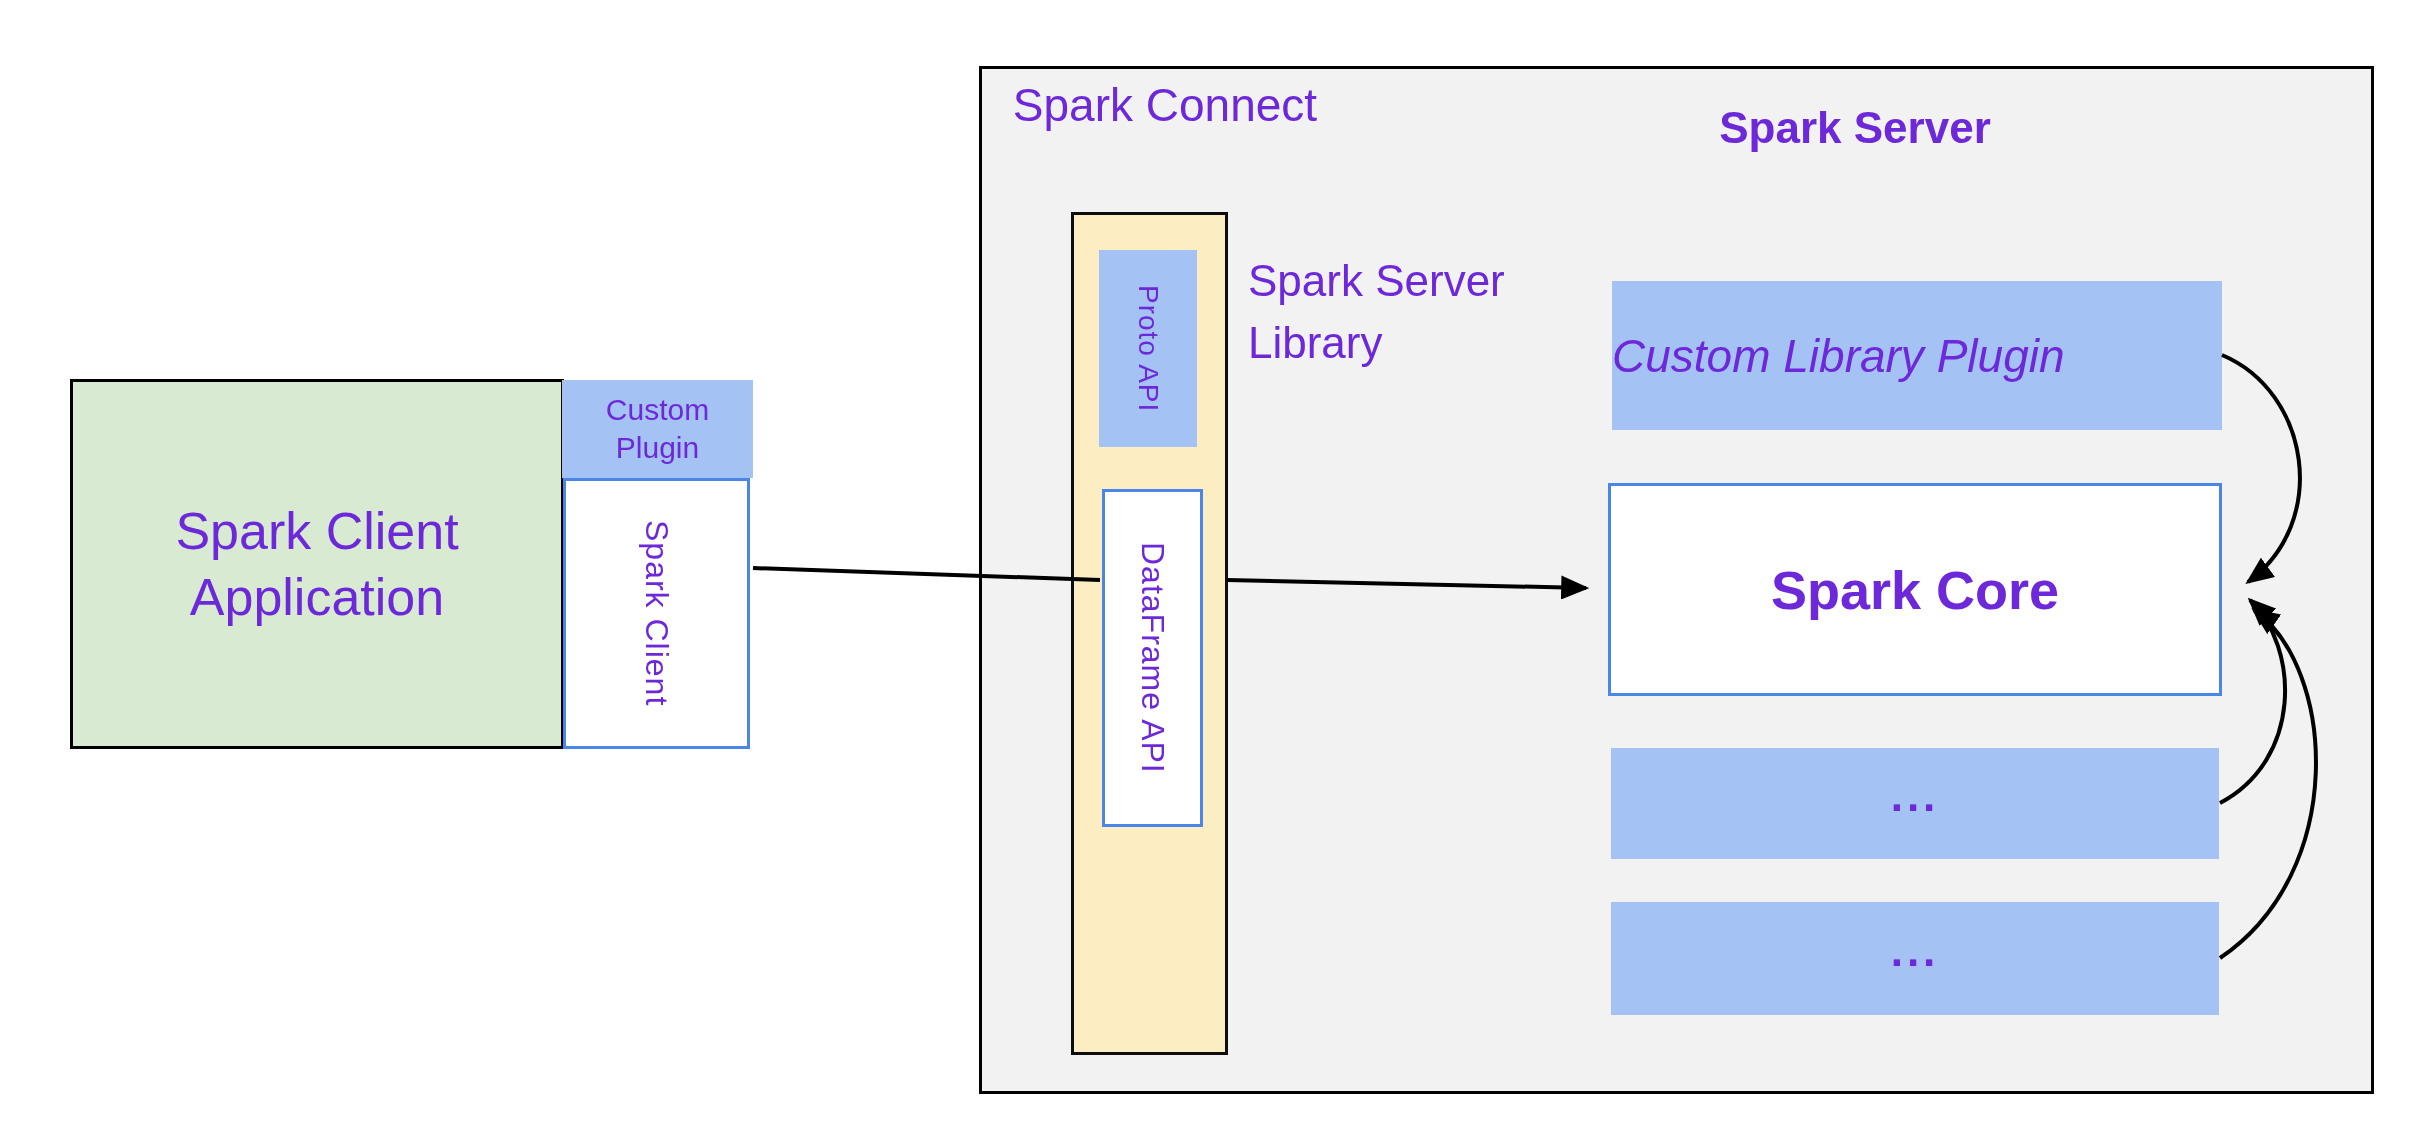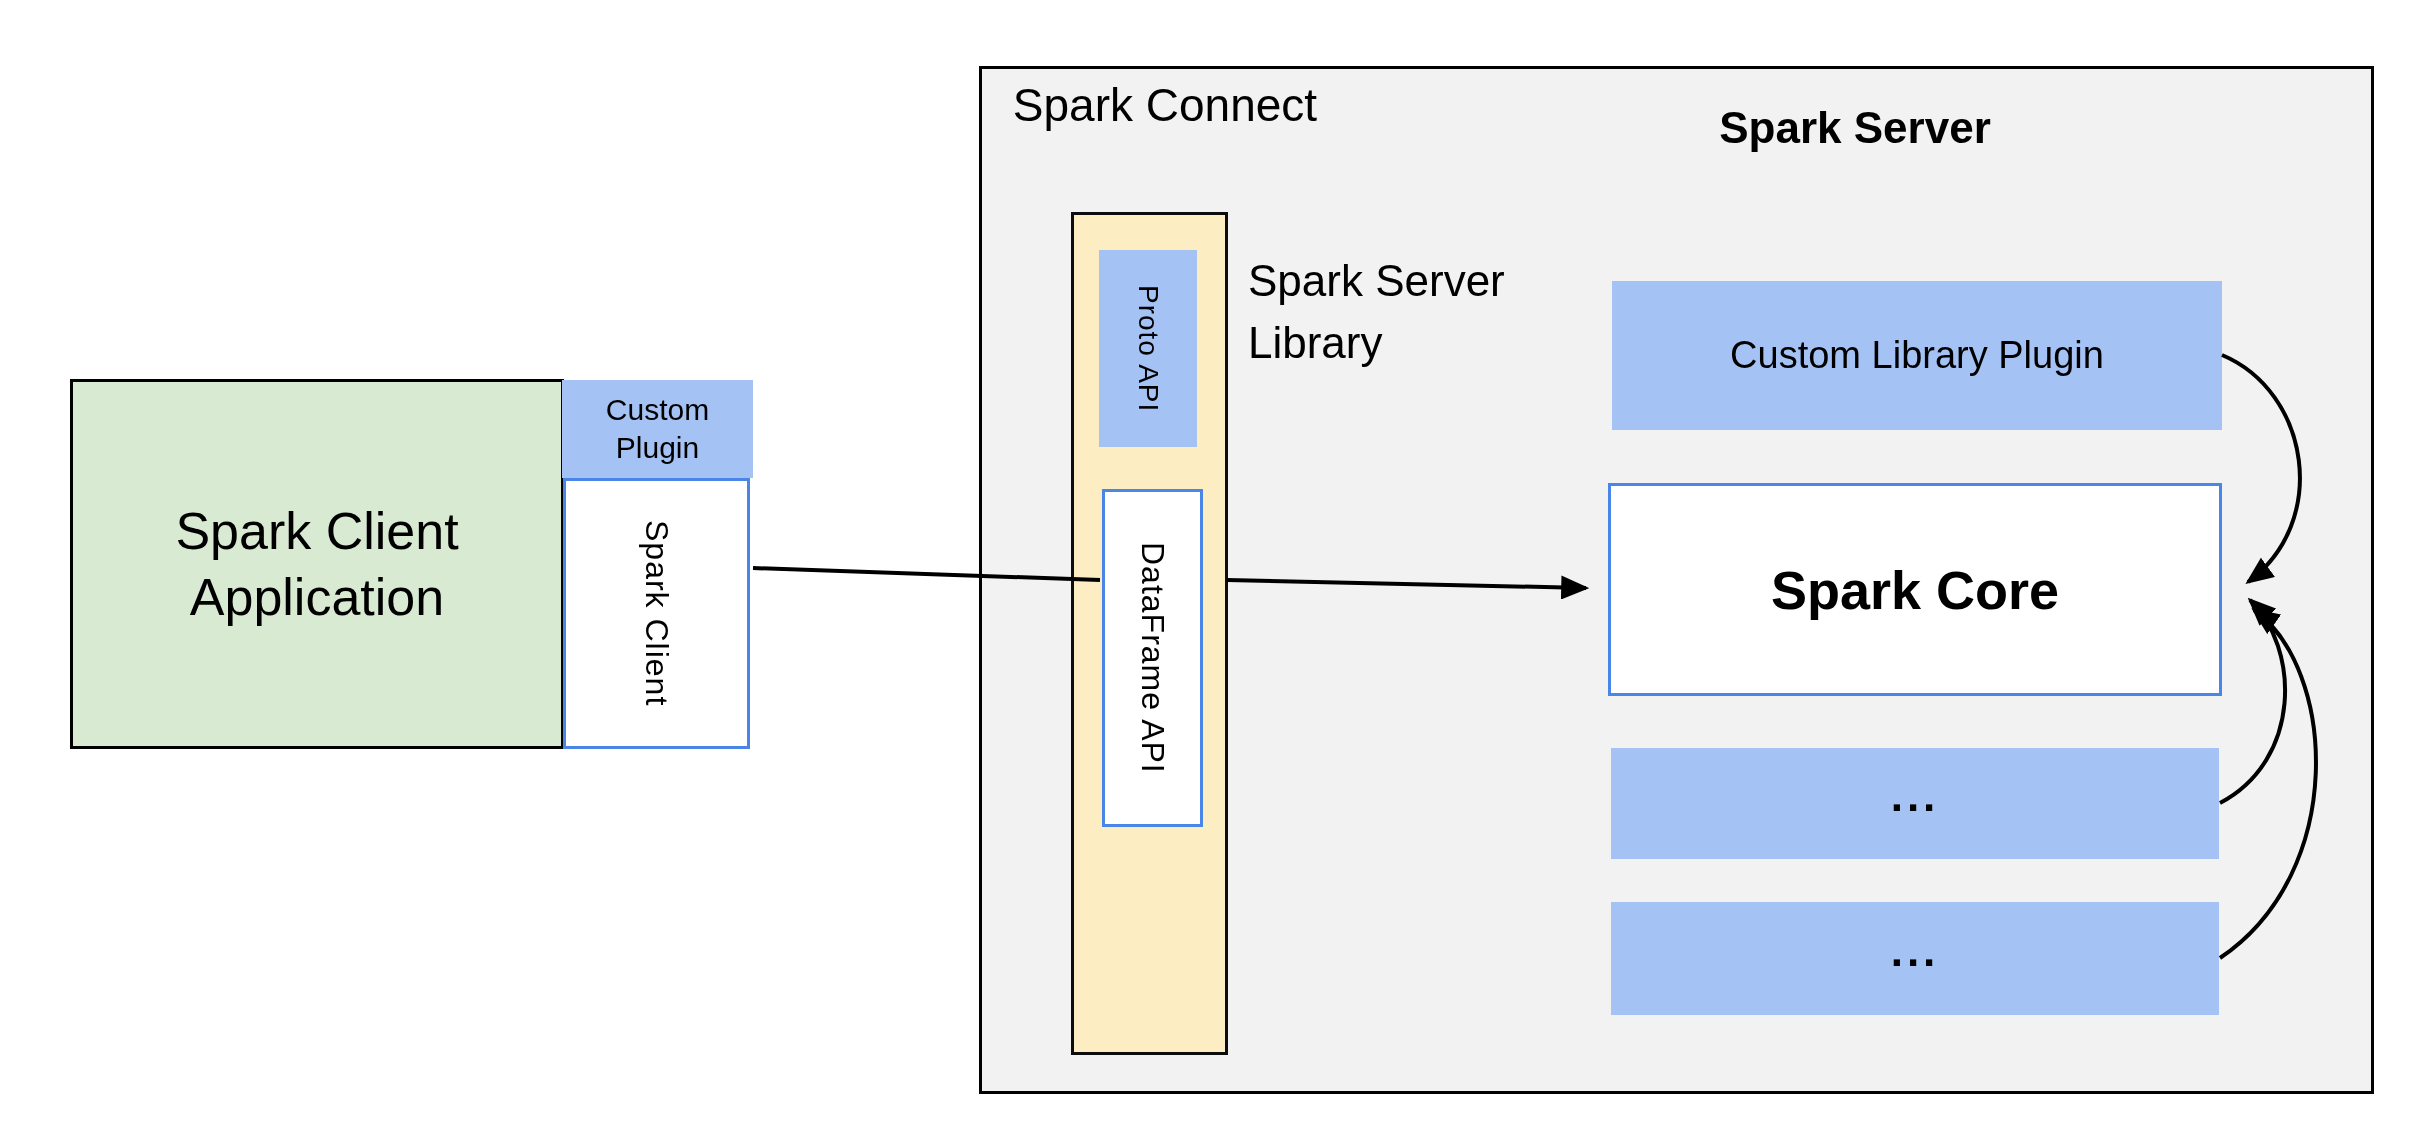--- a/index.html
+++ b/index.html
@@ -6,21 +6,21 @@
     margin: 0;
     padding: 0;
     background: #ffffff;
   }
   #canvas {
     position: relative;
     width: 2435px;
     height: 1135px;
     background: #ffffff;
     font-family: "Liberation Sans", sans-serif;
-    color: #000000;
+    color: #6d28d9;
     overflow: hidden;
   }
   .abs { position: absolute; box-sizing: border-box; }
 
   
   .gray-box {
     left: 979px; top: 66px; width: 1395px; height: 1028px;
     background: #f2f2f2;
     border: 3px solid #000000;
   }
@@ -84,22 +84,23 @@
   }
   .library-label {
     left: 1248px; top: 250px; width: 330px;
     text-align: left;
     font-size: 44px; line-height: 62px;
   }
 
   .plugin-box {
     left: 1612px; top: 281px; width: 610px; height: 149px;
     background: #a4c2f4;
-    display: flex; align-items: center; justify-content: center;
-    font-size: 38px;
+    display: flex; align-items: center; justify-content: flex-start;
+    font-size: 46px;
+    font-style: italic;
   }
   .core-box {
     left: 1608px; top: 483px; width: 614px; height: 213px;
     background: #ffffff;
     border: 3px solid #4a86e8;
     display: flex; align-items: center; justify-content: center;
     font-size: 54px;
     font-weight: bold;
   }
   .module-box-1 {

